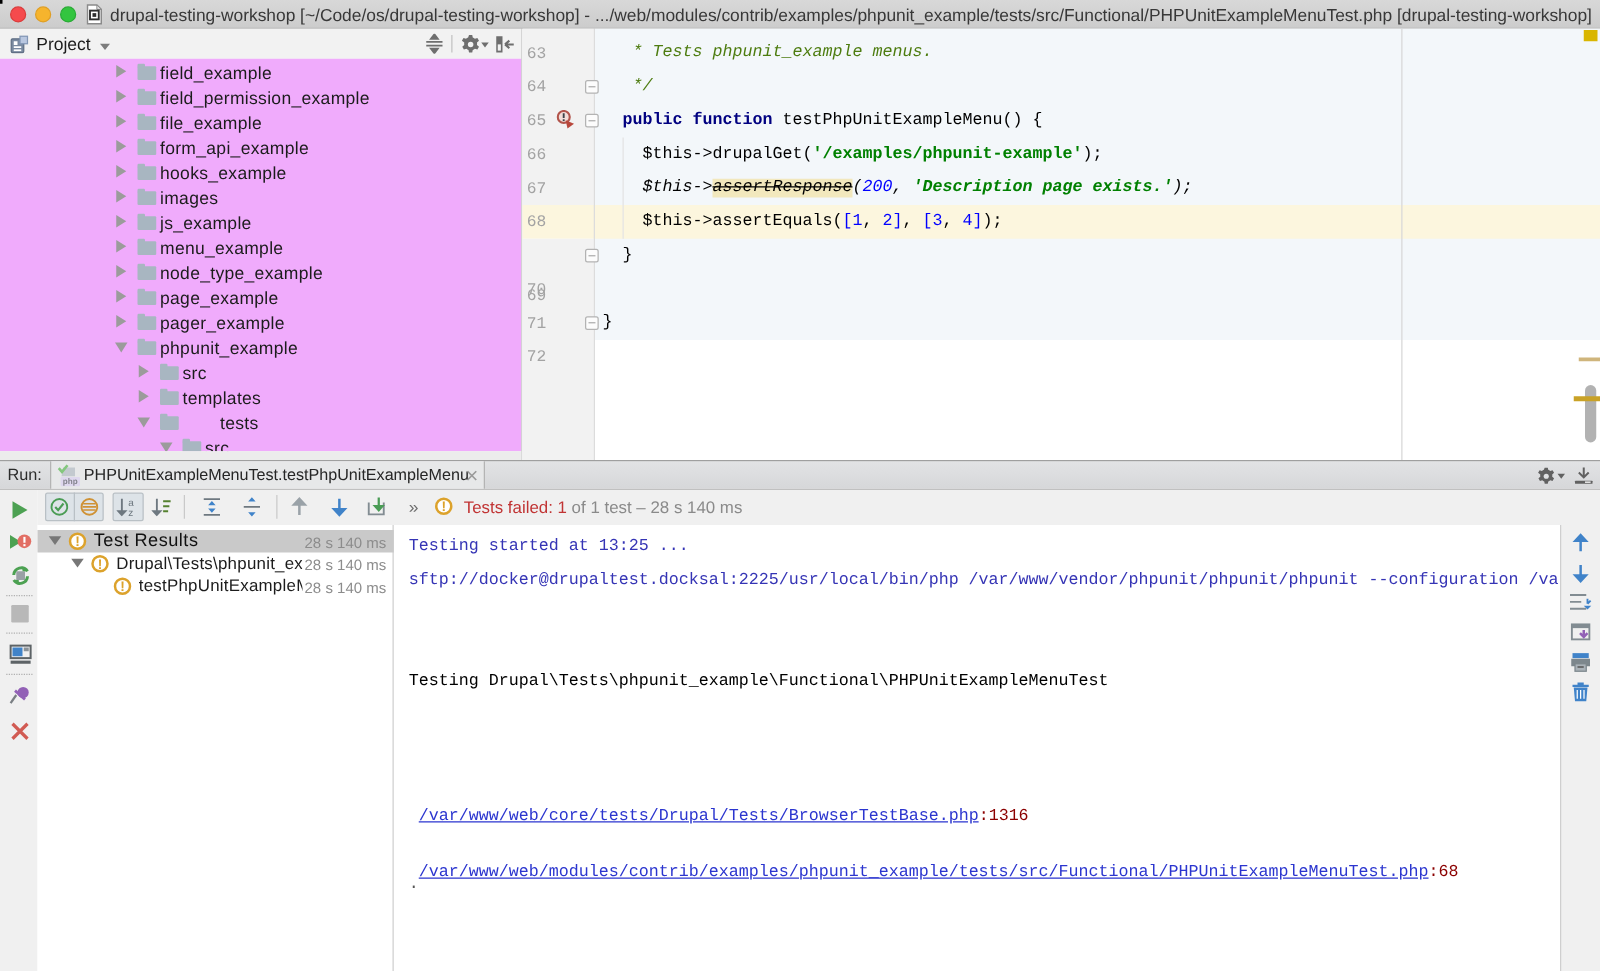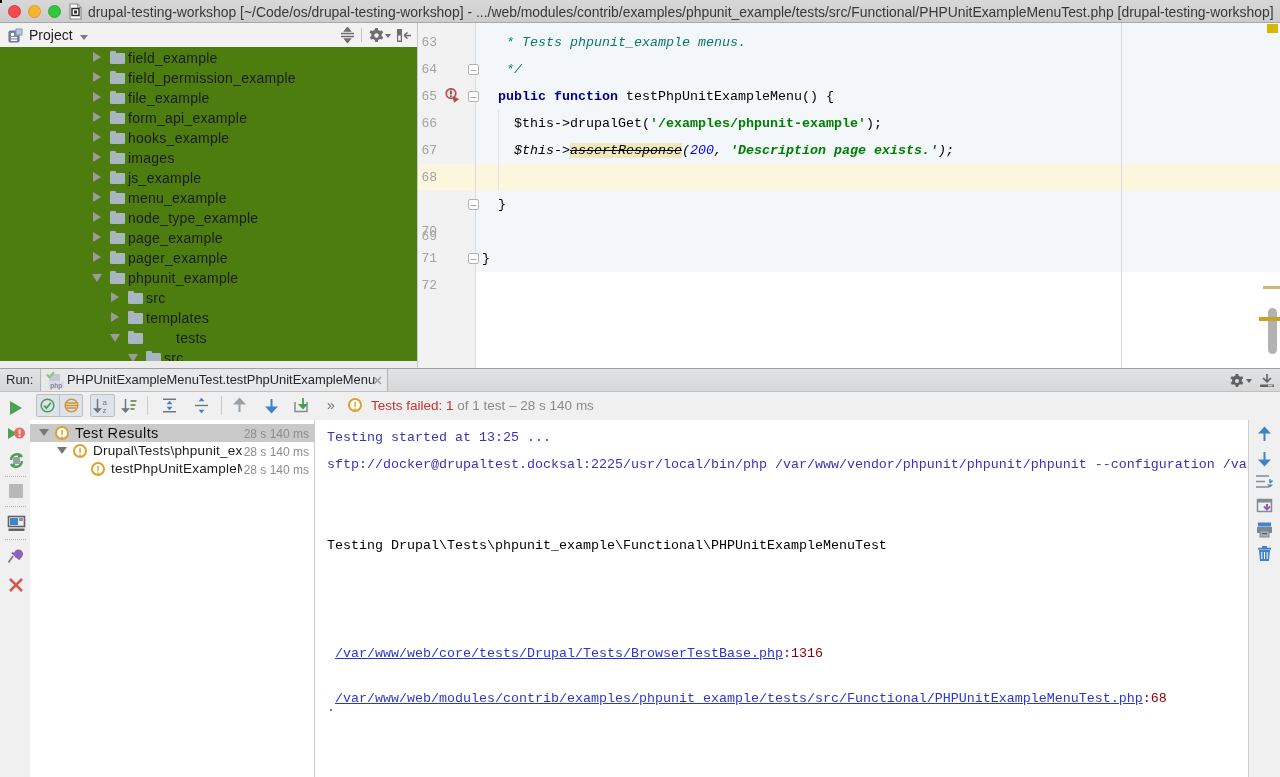--- a/index.html
+++ b/index.html
@@ -6,35 +6,35 @@
 html,body { width:1280px; height:777px; overflow:hidden; font-family:"Liberation Sans",sans-serif; }
 .abs { position:absolute; }
 .mono { font-family:"Liberation Mono",monospace; font-size:13.33px; white-space:pre; }
 #page { position:relative; width:1280px; height:777px; background:#ffffff; }
 
 #titlebar { left:0; top:0; width:1280px; height:23px; background:linear-gradient(#d8d8d8,#cccccc); border-bottom:1px solid #a8a8a8; }
 .light { width:13px; height:13px; border-radius:50%; top:5px; }
 #titletext { top:4px; left:88px; font-size:13.9px; color:#383838; white-space:nowrap; }
 
 #pheader { left:0; top:23px; width:417px; height:24px; background:#f2f2f2; }
-#ptree { left:0; top:47px; width:417px; height:314px; background:#4d7c0f; overflow:hidden; }
+#ptree { left:0; top:47px; width:417px; height:314px; background:#f0abfc; overflow:hidden; }
 .trow { position:absolute; height:20px; line-height:20px; font-size:14px; letter-spacing:0.25px; color:#1c1c1c; }
 .tarrow { position:absolute; width:0; height:0; }
 .arr-r { border-left:8px solid #9b9b9b; border-top:5px solid transparent; border-bottom:5px solid transparent; }
 .arr-d { border-top:8px solid #9b9b9b; border-left:5px solid transparent; border-right:5px solid transparent; }
 .folder { position:absolute; width:15px; height:11px; background:#a8b6c1; border-radius:1px; }
 .folder::before { content:""; position:absolute; left:0; top:-2px; width:6px; height:3px; background:#a8b6c1; border-radius:1px 1px 0 0; }
 
 #editor { left:418px; top:23px; width:862px; height:345px; background:#ffffff; }
 .lnum { position:absolute; left:0; width:19px; text-align:right; font-family:"Liberation Mono",monospace; font-size:13px; color:#a3a3a3; height:27px; line-height:27px; }
 .cline { position:absolute; left:64px; height:27px; line-height:27px; }
 .kw { color:#000080; font-weight:bold; }
 .str { color:#008000; font-weight:bold; }
 .num { color:#0000ff; }
-.cmt { color:#0f766e; font-style:italic; }
+.cmt { color:#4d7c0f; font-style:italic; }
 .dep { text-decoration:line-through; background:#f2e8bd; }
 .fold { position:absolute; left:50px; width:11px; height:11px; border:1px solid #b3b3b3; border-radius:2px; background:#fcfcfc; color:#8c8c8c; font-size:10px; line-height:9px; text-align:center; }
 
 #runbar { left:0; top:368px; width:1280px; height:24px; background:linear-gradient(#e2e3e5,#d6d7d9); border-top:1px solid #9f9f9f; border-bottom:1px solid #c0c0c0; }
 #toolrow { left:30px; top:392px; width:1250px; height:28px; background:#f0f0f0; }
 #leftstrip { left:0; top:392px; width:30px; height:385px; background:#f0f0f0; }
 #ttree { left:30px; top:420px; width:285px; height:357px; background:#ffffff; border-right:1px solid #cfcfcf; }
 #console { left:316px; top:420px; width:932px; height:357px; background:#ffffff; overflow:hidden; }
 #rightstrip { left:1248px; top:420px; width:32px; height:357px; background:#f0f0f0; border-left:1px solid #cfcfcf; }
 .conline { position:absolute; left:11px; height:27px; line-height:27px; }
@@ -166,20 +166,21 @@
       </svg>
     <div class="fold" style="top:41px;">–</div>
     <div class="fold" style="top:68px;">–</div>
     <div class="fold" style="top:176px;">–</div>
     <div class="fold" style="top:230px;">–</div>
     <div class="cline mono" style="top:6px;"><span class="cmt">   * Tests phpunit_example menus.</span></div>
     <div class="cline mono" style="top:33px;"><span class="cmt">   */</span></div>
     <div class="cline mono" style="top:60px;">  <span class="kw">public function</span> testPhpUnitExampleMenu() {</div>
     <div class="cline mono" style="top:87px;">    $this-&gt;drupalGet(<span class="str">'/examples/phpunit-example'</span>);</div>
     <div class="cline mono" style="top:114px;font-style:italic;">    $this-&gt;<span class="dep">assertResponse</span>(<span class="num">200</span>, <span class="str">'Description page exists.'</span>);</div>
+    <div class="cline mono" style="top:141px;">    $this-&gt;assertEquals(<span class="num">[1</span>, <span class="num">2]</span>, <span class="num">[3</span>, <span class="num">4]</span>);</div>
     <div class="cline mono" style="top:168px;">  }</div>
     <div class="cline mono" style="top:222px;">}</div>
     <div class="abs" style="left:849px;top:1px;width:11px;height:9px;background:#d9b600;"></div>
     <div class="abs" style="left:845px;top:263px;width:17px;height:3px;background:#cfb57c;"></div>
     <div class="abs" style="left:850px;top:285px;width:9px;height:46px;background:#9f9f9f;border-radius:5px;opacity:0.8;"></div>
     <div class="abs" style="left:841px;top:294px;width:21px;height:4px;background:#c9a227;"></div>
   </div>
 
   <div class="abs" style="left:0;top:361px;width:417px;height:7px;background:#ececec;"></div>
 

